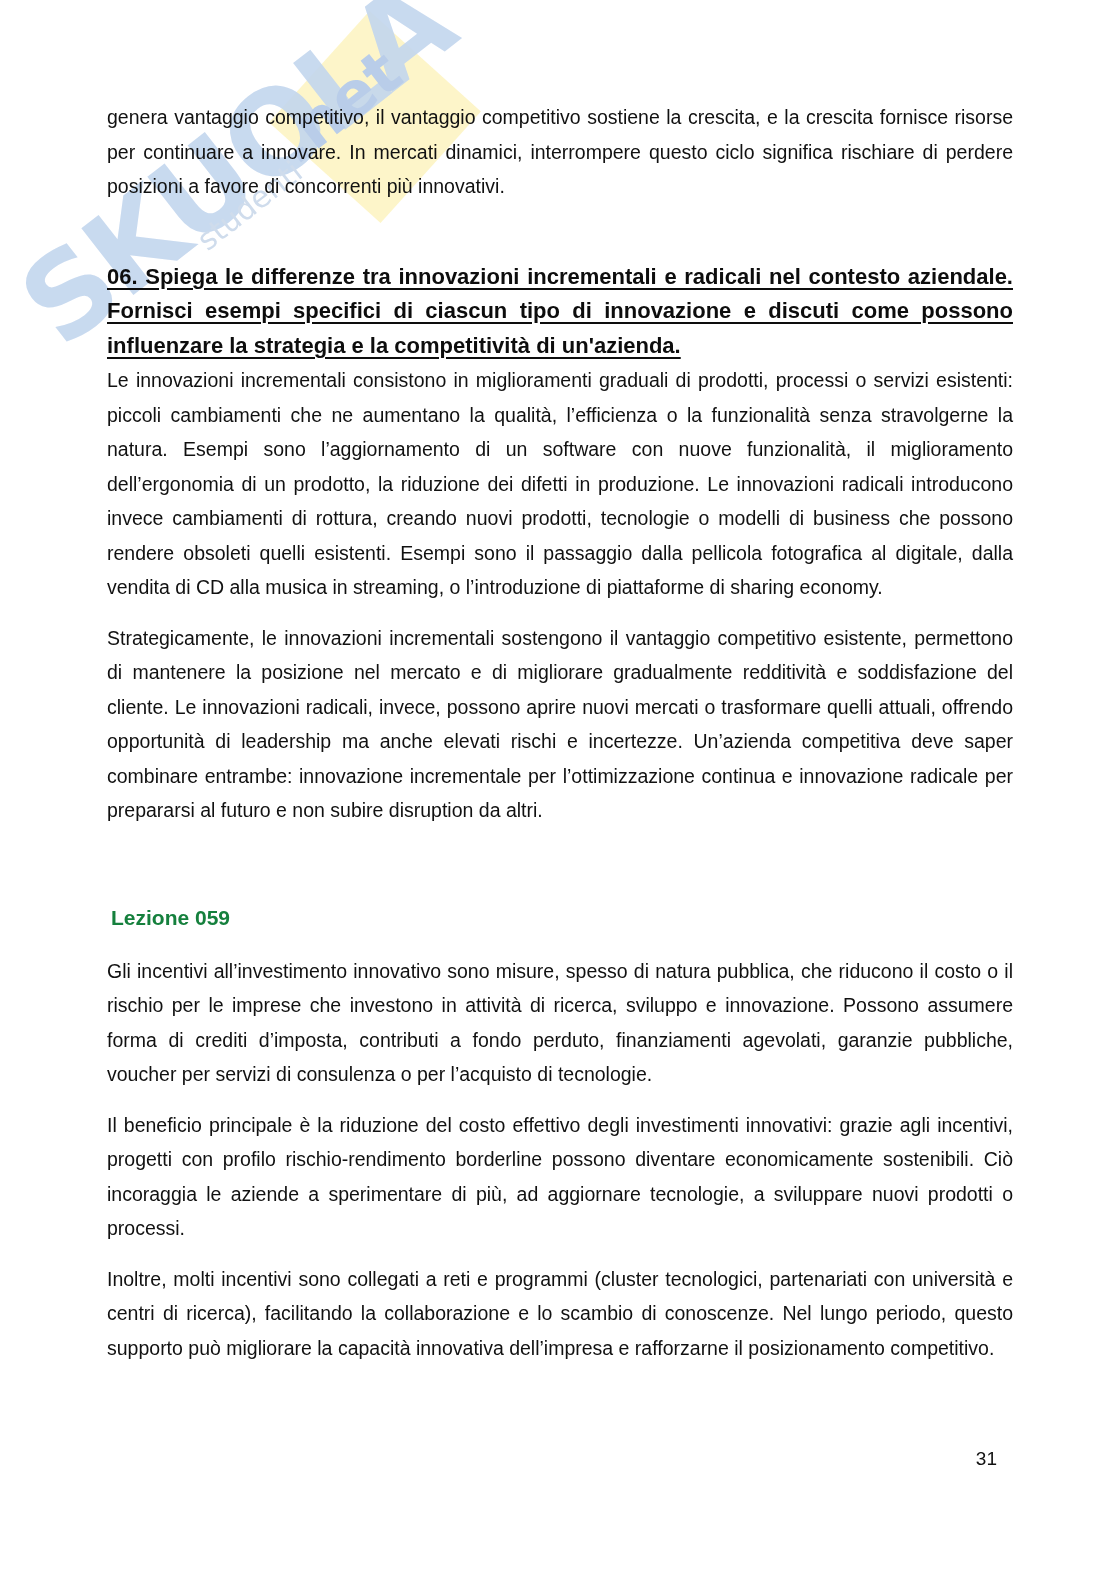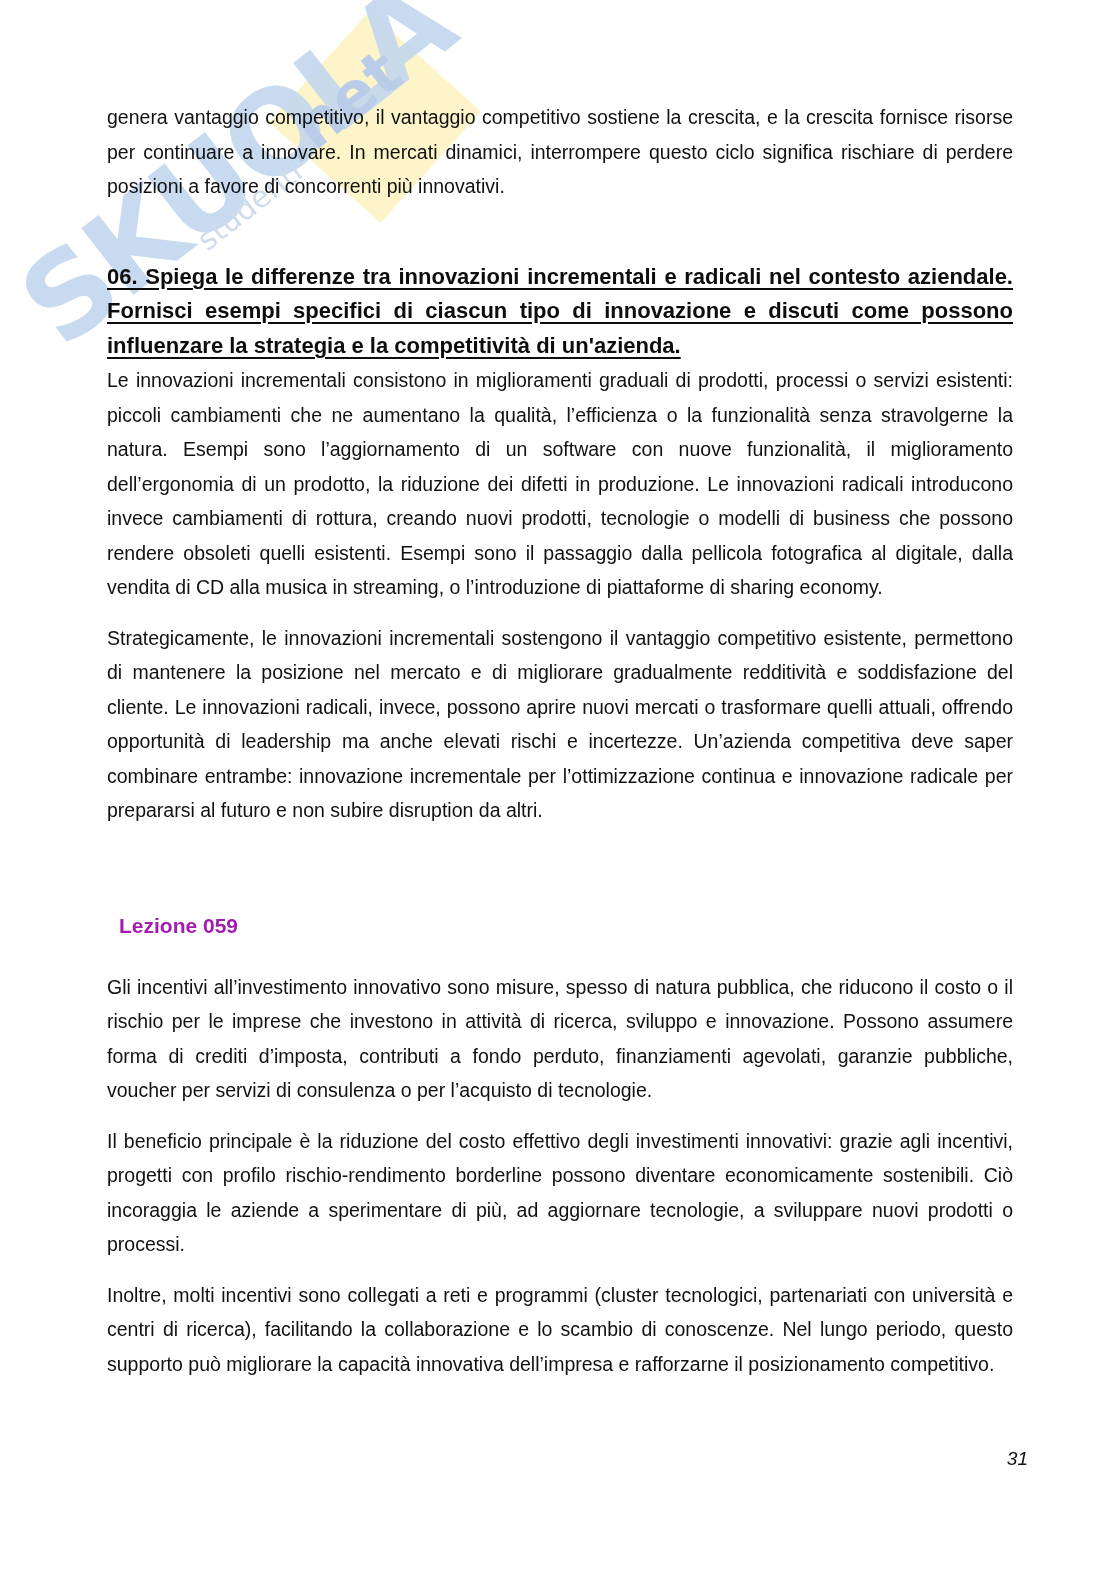--- a/index.html
+++ b/index.html
@@ -105,32 +105,31 @@
     text-align: justify;
     text-justify: inter-word;
     margin: 0;
     text-underline-offset: 4px;
   }
   .lezione {
     font-family: "Liberation Sans", sans-serif;
     font-size: 21px;
     line-height: 32px;
     font-weight: bold;
-    color: #a21caf;
-    margin: 12px;
+    color: #15803d;
+    margin: 4px;
   }
   .pagenum {
     position: absolute;
-    right: 88px;
+    right: 119px;
     top: 1448px;
     font-family: "Liberation Sans", sans-serif;
     font-size: 19px;
     color: #111111;
     z-index: 2;
-    font-style: italic;
   }
   .first-line-top { padding-top: 60px; margin-top: 40px; }
 </style>
 </head>
 <body>
 
 <div class="page">
 
   <div class="watermark">
     <div class="wm-yellow"></div>

